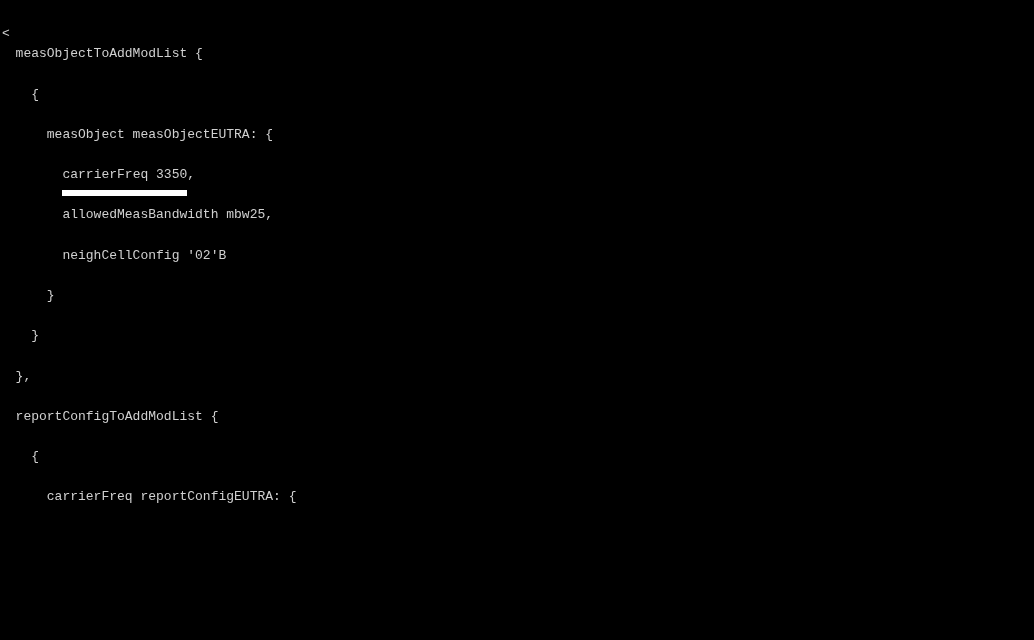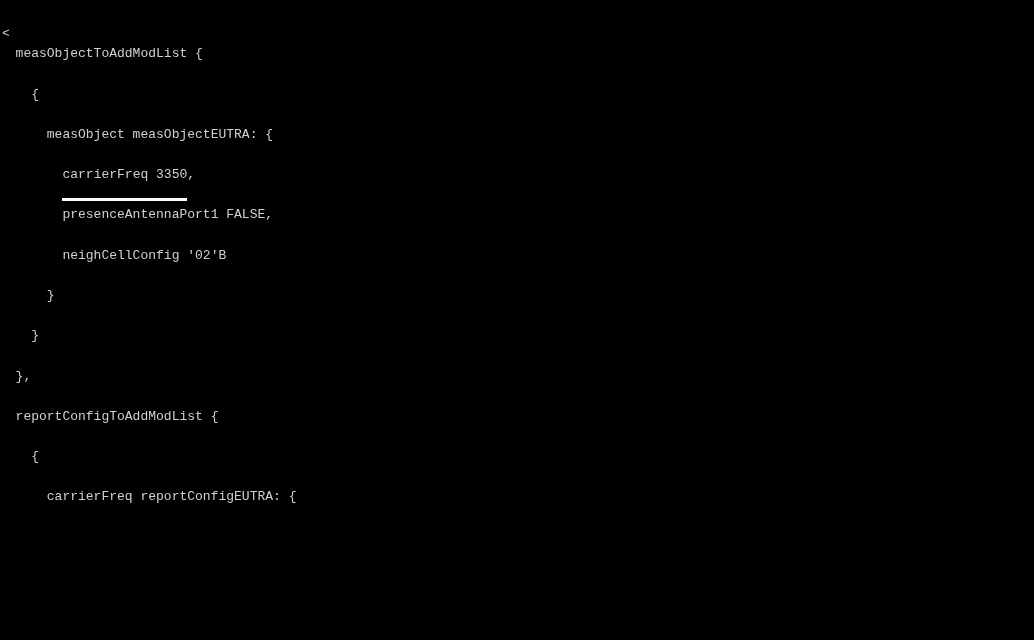--- a/index.html
+++ b/index.html
@@ -19,34 +19,34 @@
       white-space: pre;
     }
     .marker {
       color: #d0d0d0;
       padding-left: 2px;
     }
     .line {
       display: block;
     }
     .underline {
-      border-bottom: 3px solid #ffffff;
-      padding-bottom: 16px;
+      border-bottom: 6px solid #ffffff;
+      padding-bottom: 8px;
     }
   </style>
 </head>
 <body>
 
 <div class="code-container">
 <span class="marker">&lt;</span>
 <span class="line">  measObjectToAddModList {</span>
 <span class="line">    {</span>
 <span class="line">      measObject measObjectEUTRA: {</span>
 <span class="line"><span>        </span><span class="underline">carrierFreq 3350</span><span>,</span></span>
-<span class="line">        presenceAntennaPort1 FALSE,</span>
+<span class="line">        allowedMeasBandwidth mbw25,</span>
 <span class="line">        neighCellConfig '02'B</span>
 <span class="line">      }</span>
 <span class="line">    }</span>
 <span class="line">  },</span>
 <span class="line">  reportConfigToAddModList {</span>
 <span class="line">    {</span>
 <span class="line">      carrierFreq reportConfigEUTRA: {</span>
 
 
 

